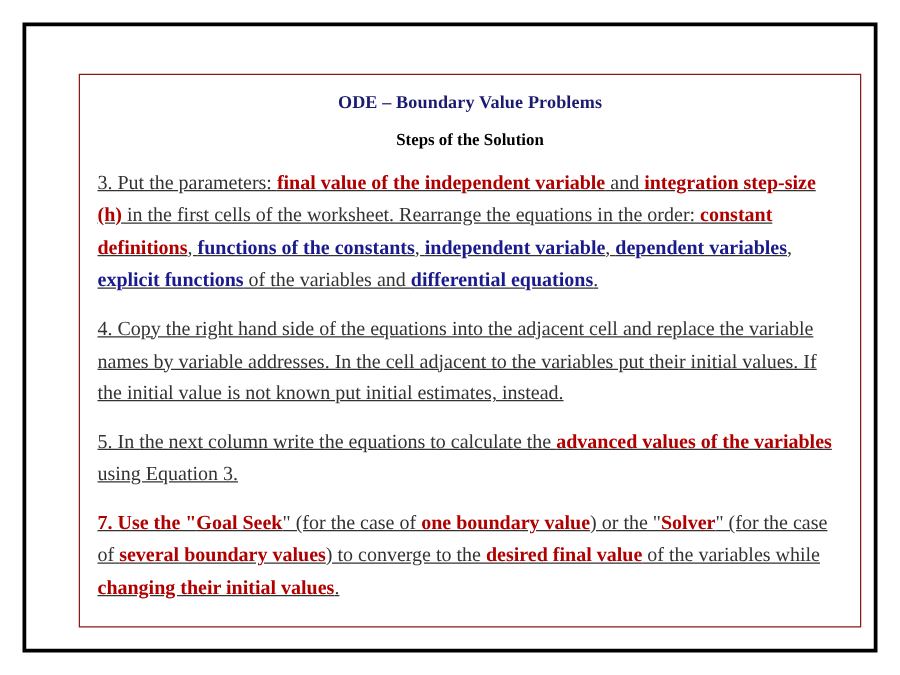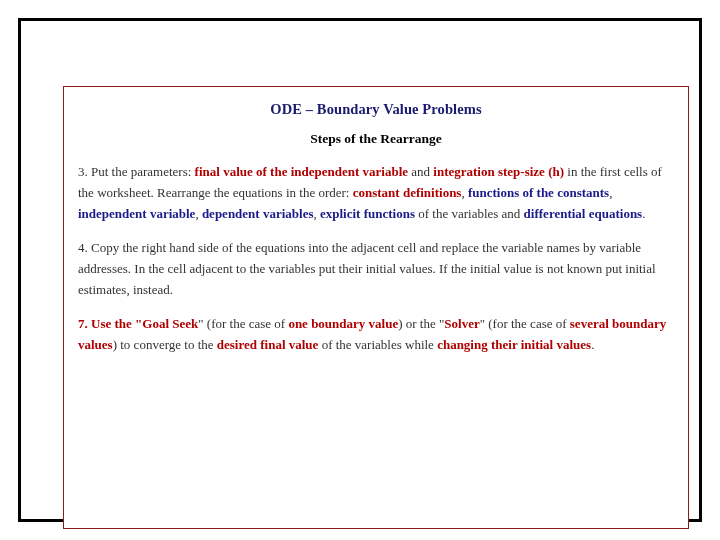--- a/index.html
+++ b/index.html
@@ -35,43 +35,43 @@
   .inner-frame {
     position: absolute;
     left: 42px;
     top: 38px;
     width: 626px;
     height: 443px;
     border: 1px solid #8b1a1a;
     box-sizing: border-box;
     background: #ffffff;
     padding: 10px 12px 0 12px;
-    margin-top: 27px;
   }
   .title {
     text-align: center;
     font-weight: bold;
     font-size: 14.5px;
     color: #1a1a6e;
     margin: 4px 0 0 0;
     letter-spacing: 0.1px;
   }
   .subtitle {
     text-align: center;
     font-weight: bold;
     font-size: 13.5px;
     color: #000000;
     margin: 13px 0 0 0;
   }
   .body-text {
-    font-size: 13px;
+    font-size: 16px;
     color: #333333;
     line-height: 1.62;
     margin: 0;
     padding: 0 2px;
+    text-decoration: underline;
   }
   .para {
     margin-top: 13px;
   }
   .para.first {
     margin-top: 14px;
   }
   .hl {
     color: #b00000;
     font-weight: bold;
@@ -84,21 +84,22 @@
     color: #333333;
   }
 </style>
 </head>
 <body>
 
 <div class="slide">
   <div class="outer-frame">
     <div class="inner-frame">
       <div class="title">ODE – Boundary Value Problems</div>
-      <div class="subtitle">Steps of the Rearrange</div>
+      <div class="subtitle">Steps of the Solution</div>
       <div class="body-text" id="body-container">
           <div class="para first"><span class="plain">3. Put the parameters: </span><span class="hl">final value of the independent variable</span><span class="plain"> and </span><span class="hl">integration step-size (h)</span><span class="plain"> in the first cells of the worksheet. Rearrange the equations in the order: </span><span class="hl">constant definitions</span><span class="plain">, </span><span class="hl-blue">functions of the constants</span><span class="plain">, </span><span class="hl-blue">independent variable</span><span class="plain">, </span><span class="hl-blue">dependent variables</span><span class="plain">, </span><span class="hl-blue">explicit functions</span><span class="plain"> of the variables and </span><span class="hl-blue">differential equations</span><span class="plain">.</span></div>
           <div class="para"><span class="plain">4. Copy the right hand side of the equations into the adjacent cell and replace the variable names by variable addresses. In the cell adjacent to the variables put their initial values. If the initial value is not known put initial estimates, instead.</span></div>
+          <div class="para"><span class="plain">5. In the next column write the equations to calculate the </span><span class="hl">advanced values of the variables</span><span class="plain"> using Equation 3.</span></div>
           <div class="para"><span class="hl">7. Use the "</span><span class="hl">Goal Seek</span><span class="plain">" (for the case of </span><span class="hl">one boundary value</span><span class="plain">) or the "</span><span class="hl">Solver</span><span class="plain">" (for the case of </span><span class="hl">several boundary values</span><span class="plain">) to converge to the </span><span class="hl">desired final value</span><span class="plain"> of the variables while </span><span class="hl">changing their initial values</span><span class="plain">.</span></div>
         </div>
     </div>
   </div>
 </div>
 
 </body></html>

